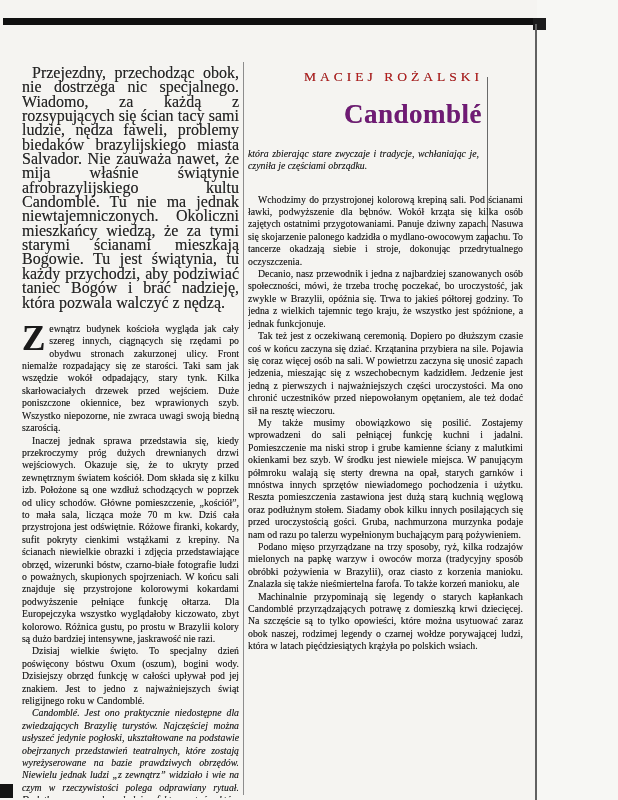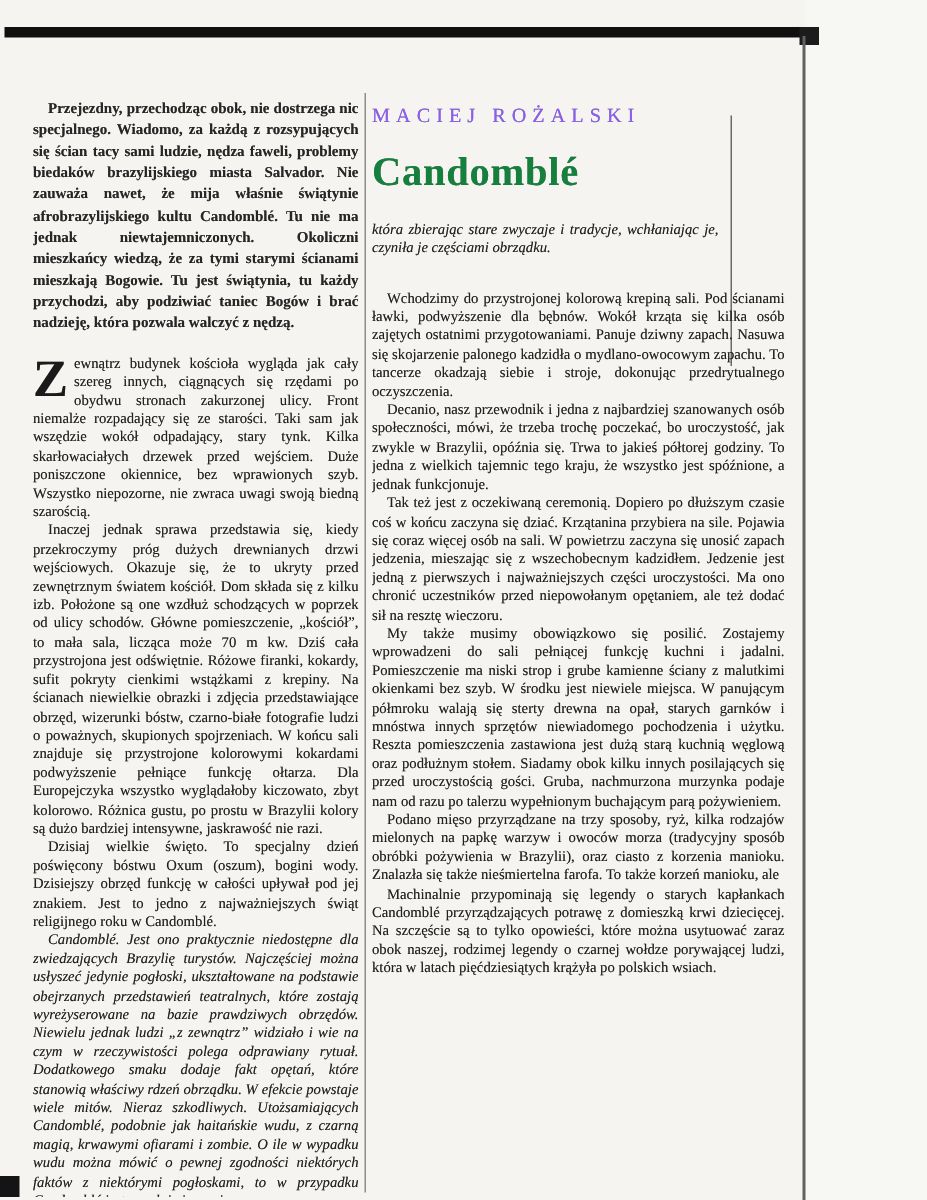--- a/index.html
+++ b/index.html
@@ -49,49 +49,50 @@
   .right-col {
     position:absolute; left:248px; top:62px; width:275px; height:738px;
     overflow:hidden;
     text-align:justify;
     font-size:9.8px; line-height:12.4px;
     text-shadow:0 0 0.4px rgba(20,20,20,0.5);
   }
   p { margin:0; }
   .para { text-indent:10px; }
   .lede {
-    font-weight:bold;
-    font-size:10px; line-height:14.35px;
+    font-weight:normal;
+    font-size:16px; line-height:14.35px;
     color:#262626;
   }
   .gap-top { margin-top:13px; }
   .dropcap-para { text-indent:0; }
   .dropcap {
     float:left;
     font-size:35px; line-height:28px;
     padding:2px 4px 0 0;
     font-weight:bold;
     color:#1a1a1a;
   }
   .italic { font-style:italic; }
   .byline {
     margin-top:9px;
+    text-align:right;
     padding-right:40px;
     font-size:13.5px;
     letter-spacing:4px;
-    color:#8b5cf6;
+    color:#b91c1c;
     white-space:nowrap;
   }
   .title {
     margin:25px 0 0 0;
-    text-align:left;
+    text-align:right;
     padding-right:41px;
     font-size:27px;
     font-weight:bold;
-    color:#15803d;
+    color:#701a75;
     letter-spacing:0.5px;
   }
   .intro {
     margin-top:27px;
     width:231px;
     font-style:italic;
     text-indent:0;
   }
   .rc-body { margin-top:21px; }
 </style>

